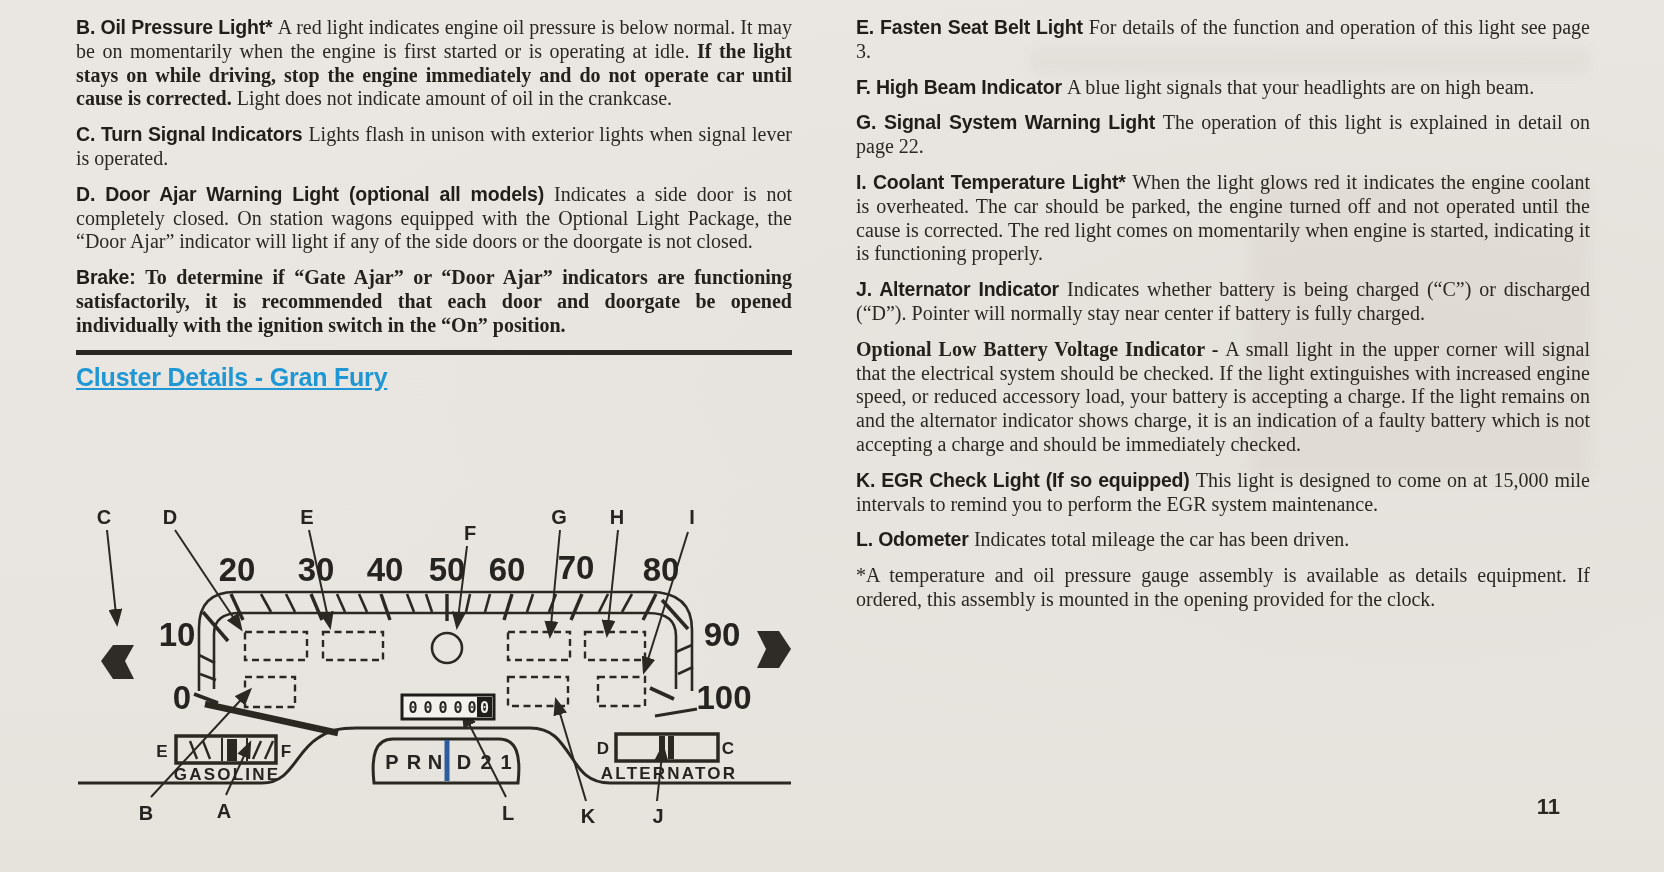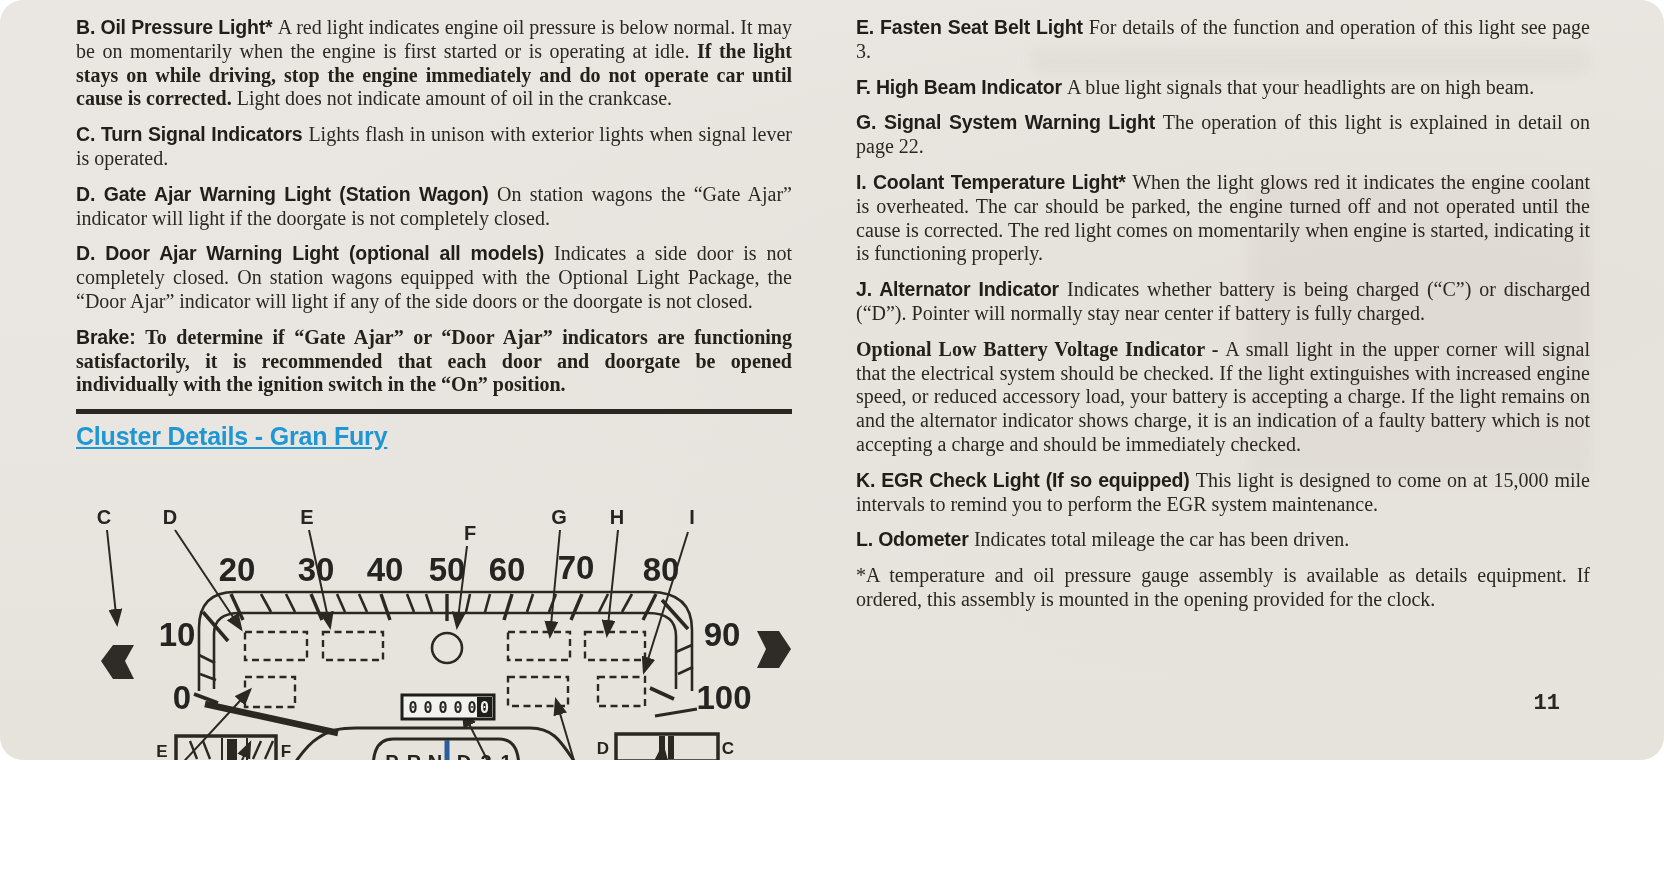--- a/index.html
+++ b/index.html
@@ -1,25 +1,24 @@
 <!DOCTYPE html>
 <html><head>
 <meta charset="utf-8">
 <style>
   html,body{margin:0;padding:0;}
   .page{
     position:relative;
-    width:1664px;height:760px;
+    width:1664px;height:872px;
     background:
       radial-gradient(ellipse at 85% 40%, rgba(186,174,158,0.10), rgba(0,0,0,0) 60%),
       linear-gradient(180deg,#eae7e2 0%,#e9e6e1 55%,#e6e3dd 100%);
     font-family:"Liberation Serif",serif;
     color:#28251f;
     overflow:hidden;
-    border-radius:23px;
   }
   .col{position:absolute;top:16px;}
   .col-left{left:76px;width:716px;}
   .col-right{left:856px;width:734px;}
   .para{
     margin:0 0 12px 0;
     font-size:20px;
     line-height:23.8px;
     text-align:justify;
     color:#2b2822;
@@ -40,22 +39,22 @@
     font-size:25px;
     letter-spacing:-0.2px;
     color:#1e97d4;
     margin:8px 0 0 0;
     text-decoration:underline;
   }
   .figure{
     position:absolute;left:58px;top:478px;width:740px;height:350px;
   }
   .page-number{
-    position:absolute;right:104px;bottom:44px;
-    font-family:Liberation Mono, monospace;
+    position:absolute;right:104px;bottom:52px;
+    font-family:Liberation Sans, sans-serif;
     font-weight:bold;font-size:22px;color:#2b2822;text-align:right;
   }
   .smudge{position:absolute;background:rgba(125,113,98,0.05);filter:blur(6px);border-radius:10px;}
   svg text{fill:#262420;}
   .sv-sans{font-family:"Liberation Sans",sans-serif;font-weight:bold;}
   .sv-num{font-family:"Liberation Sans",sans-serif;font-weight:bold;font-size:33px;}
   .sv-callout{font-family:"Liberation Sans",sans-serif;font-weight:bold;font-size:20px;}
   .sv-small{font-family:"Liberation Sans",sans-serif;font-weight:bold;font-size:17px;}
   .sv-gauge-label{font-family:"Liberation Sans",sans-serif;font-weight:bold;font-size:17px;letter-spacing:2.2px;}
   .sv-odo{font-family:"DejaVu Sans Mono",monospace;font-weight:bold;font-size:15px;}
@@ -65,21 +64,20 @@
 
 <div class="page">
 
   <div class="smudge" style="left:1030px;top:48px;width:560px;height:26px;"></div>
   <div class="smudge" style="left:1250px;top:180px;width:340px;height:300px;"></div>
 
   <div class="col col-left">
     <div>
         <p class="para"><span class="seg-lead">B. Oil Pressure Light* </span><span class="seg-body">A red light indicates engine oil pressure is below normal. It may be on momentarily when the engine is first started or is operating at idle. </span><span class="seg-bold-serif">If the light stays on while driving, stop the engine immediately and do not operate car until cause is corrected. </span><span class="seg-body">Light does not indicate amount of oil in the crankcase.</span></p>
         <p class="para"><span class="seg-lead">C. Turn Signal Indicators </span><span class="seg-body">Lights flash in unison with exterior lights when signal lever is operated.</span></p>
-        <p class="para"><span class="seg-lead">D. Gate Ajar Warning Light (Station Wagon) </span><span class="seg-body">On station wagons the “Gate Ajar” indicator will light if the doorgate is not completely closed.</span></p>
         <p class="para"><span class="seg-lead">D. Door Ajar Warning Light (optional all models) </span><span class="seg-body">Indicates a side door is not completely closed. On station wagons equipped with the Optional Light Package, the “Door Ajar” indicator will light if any of the side doors or the doorgate is not closed.</span></p>
         <p class="para"><span class="seg-lead">Brake: </span><span class="seg-bold-serif">To determine if “Gate Ajar” or “Door Ajar” indicators are functioning satisfactorily, it is recommended that each door and doorgate be opened individually with the ignition switch in the “On” position.</span></p>
       </div>
     <div class="rule"></div>
     <h2 class="section-heading">Cluster Details - Gran Fury</h2>
   </div>
 
   <div class="col col-right">
     <div>
         <p class="para"><span class="seg-lead">E. Fasten Seat Belt Light </span><span class="seg-body">For details of the function and operation of this light see page 3.</span></p>

